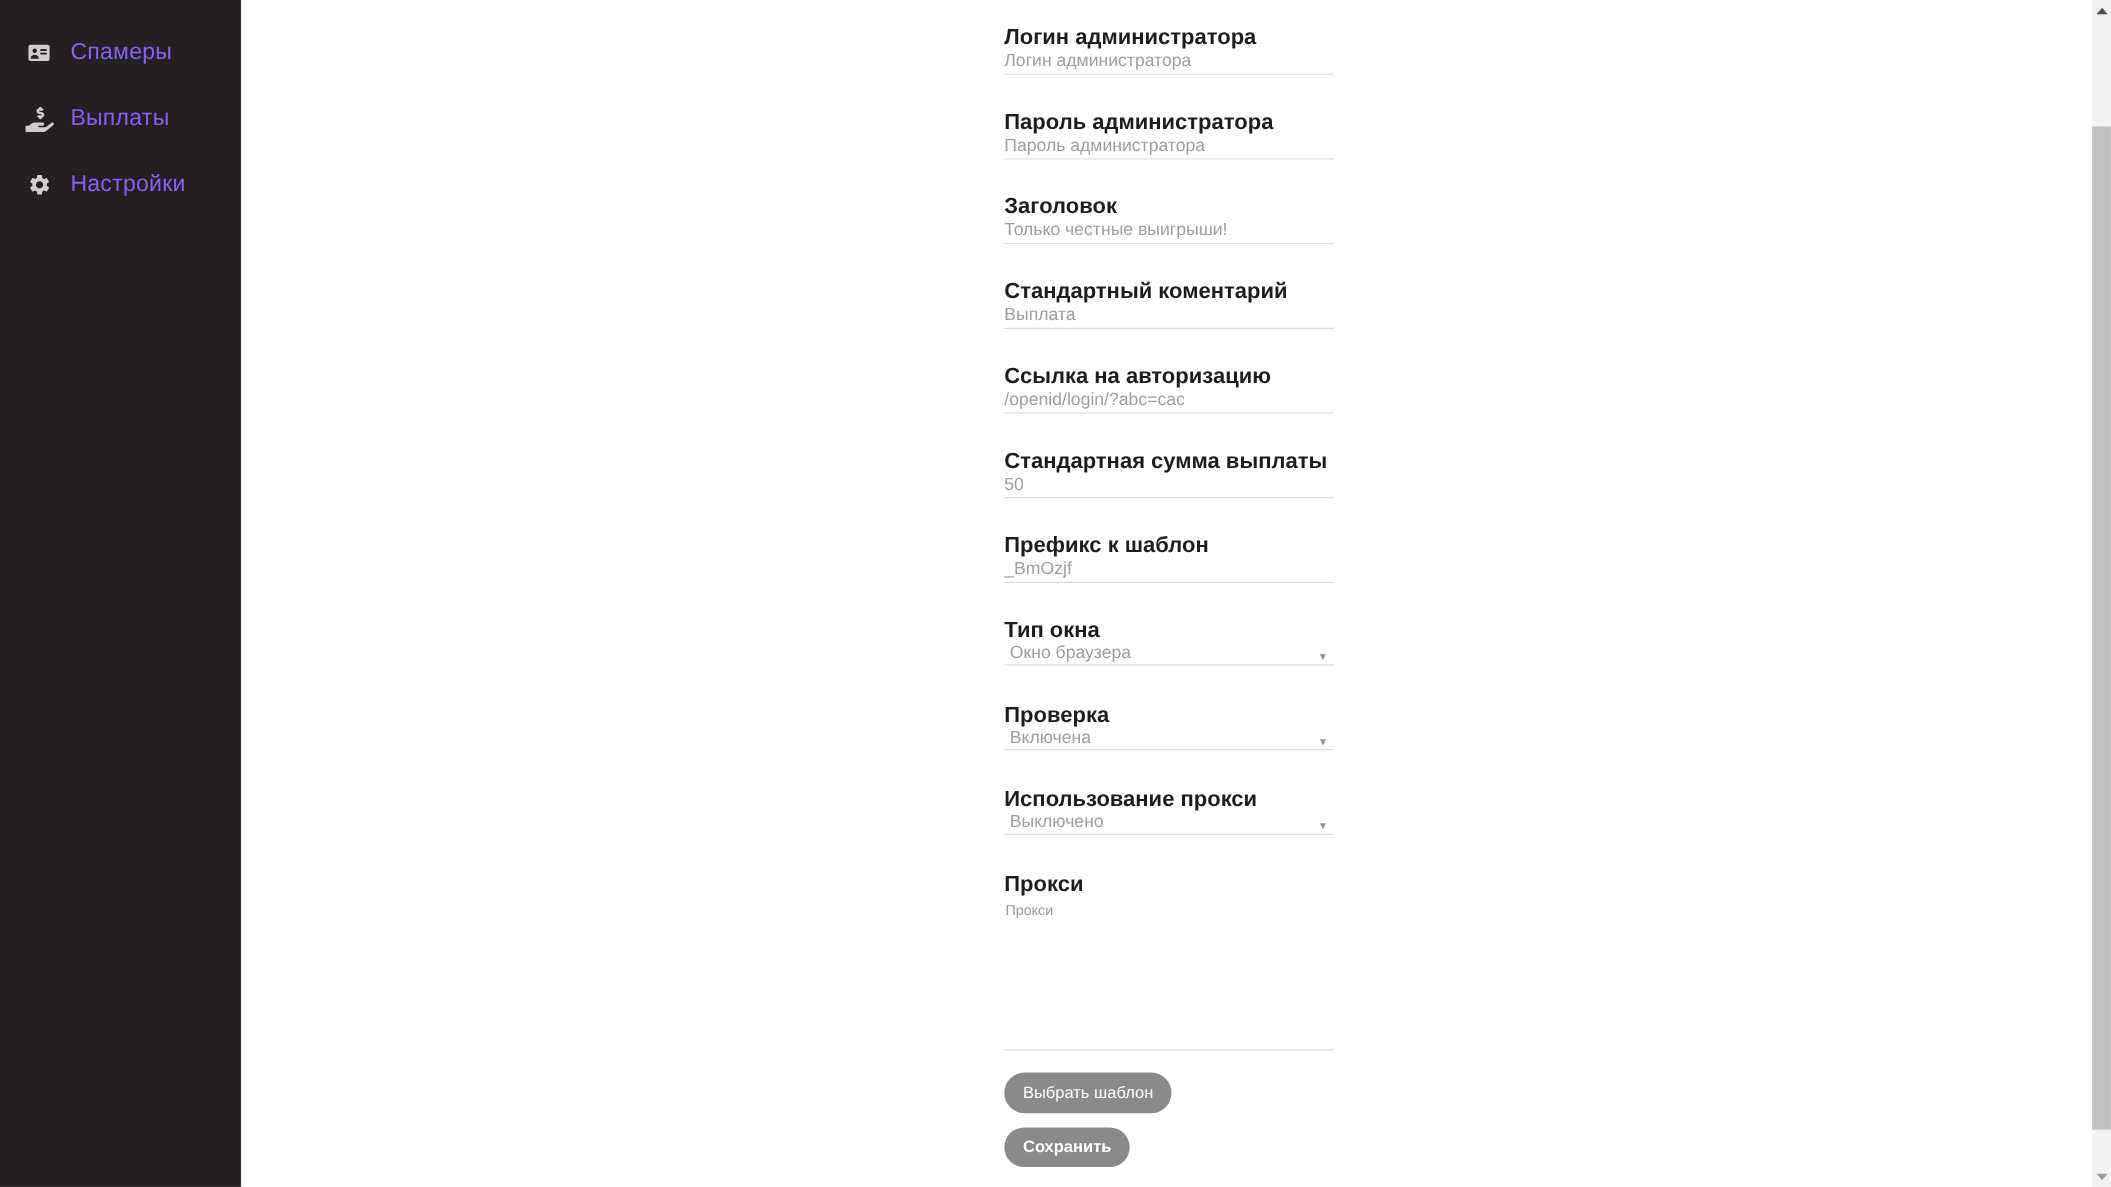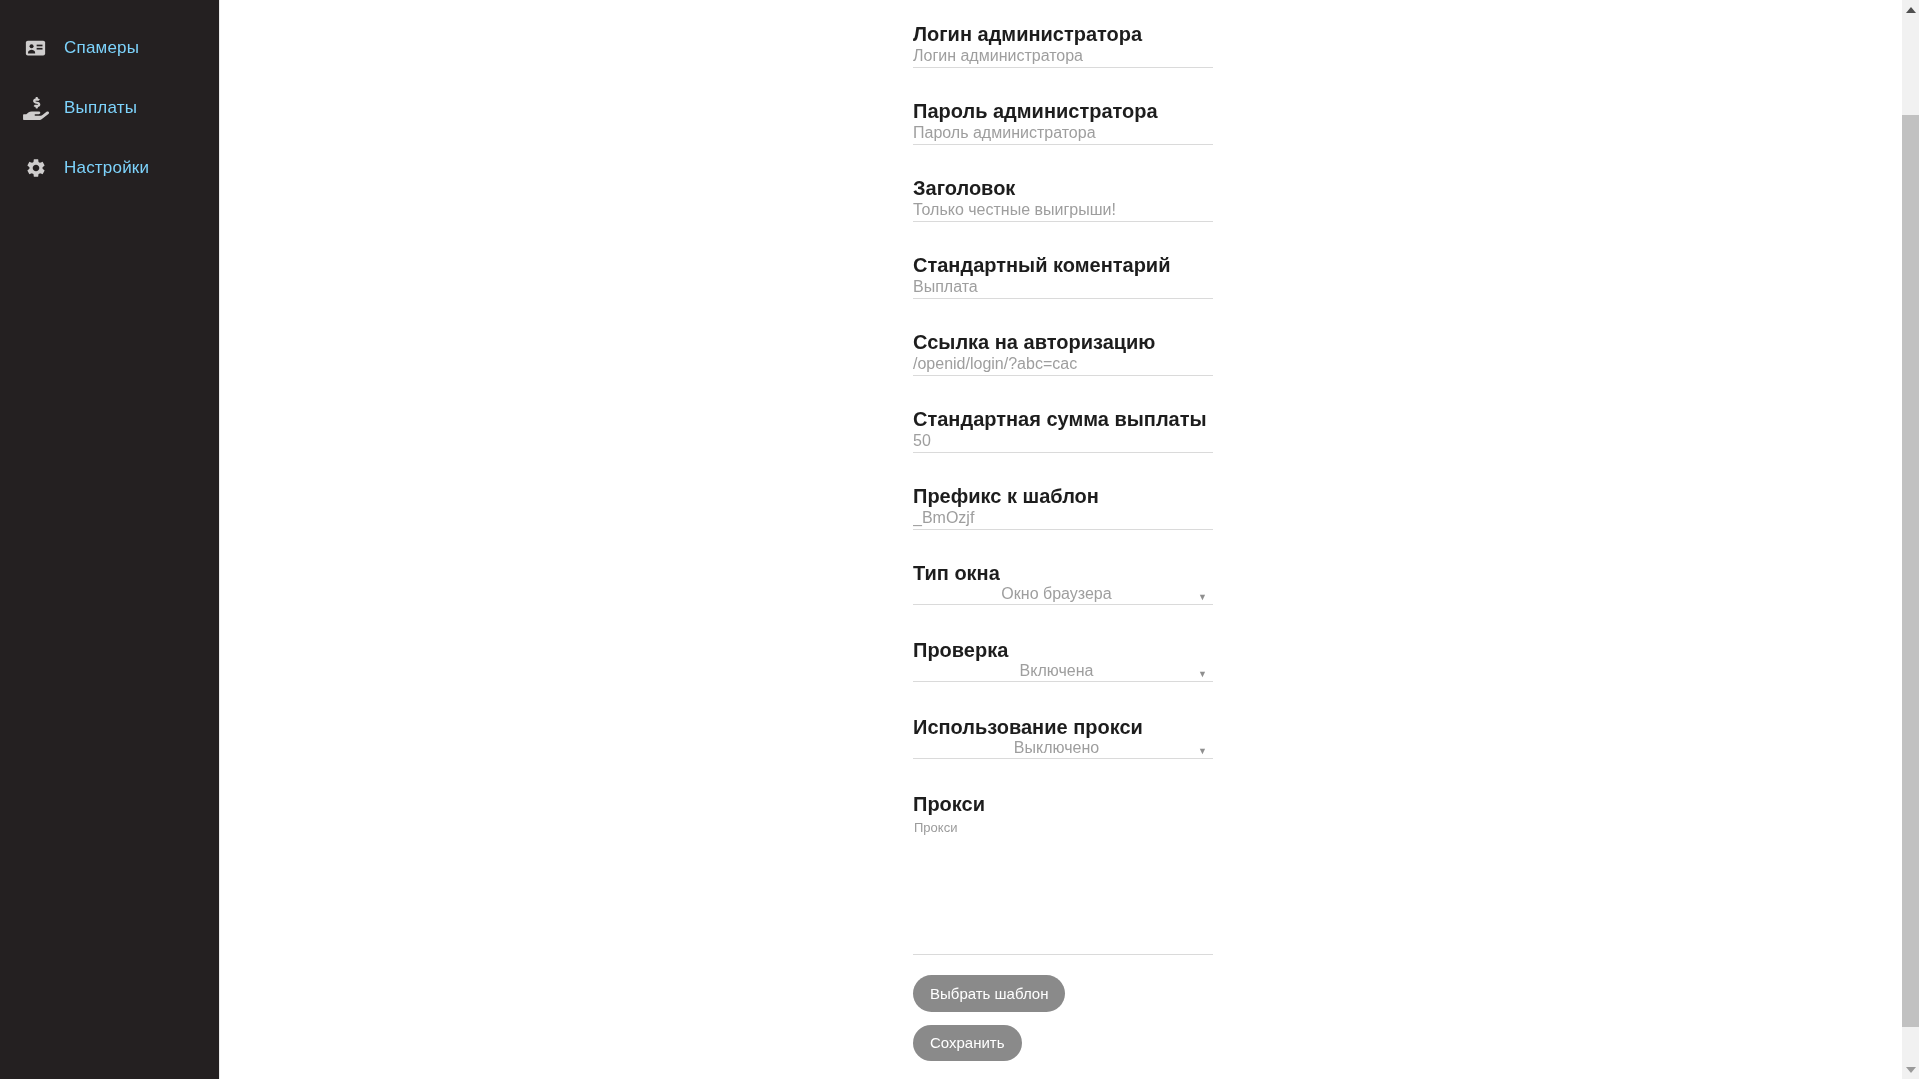--- a/index.html
+++ b/index.html
@@ -24,22 +24,22 @@
     padding-left:22px;
     cursor:pointer;
   }
   .side-item .icn{
     width:27px;height:26px;
     display:flex;align-items:center;justify-content:center;
     margin-right:15px;
     flex:0 0 27px;
   }
   .side-item .lbl{
-    color:#7dd3fc;
-    font-size:17px;
+    color:#8b5cf6;
+    font-size:21px;
     letter-spacing:.2px;
   }
   
   .form-col{
     position:absolute;
     left:913px;top:22px;
     width:300px;
   }
   .field{
     height:44px;
@@ -71,21 +71,20 @@
   .field input[type="text"]::placeholder{color:#9e9e9e;opacity:1;}
   .select-box{
     position:relative;
     border-bottom:1px solid #dadada;
     padding:1px 18px 2px 5px;
     font-size:16px;
     line-height:16px;
     color:#9e9e9e;
     cursor:pointer;
     white-space:nowrap;
-    text-align:center;
   }
   .select-box .arrow{
     position:absolute;
     right:6px;top:4px;
     font-size:9px;
     color:#8f8f8f;
     pointer-events:none;
   }
   .field-textarea{height:auto;margin-bottom:0;}
   .field-textarea textarea{
@@ -112,21 +111,21 @@
     color:#ffffff;
     font-family:"Liberation Sans", sans-serif;
     font-size:15px;
     height:37px;
     line-height:37px;
     padding:0 17px;
     border-radius:19px;
     cursor:pointer;
   }
   .btn-template{margin-top:20px;}
-  .btn-save{margin-top:13px;height:36px;line-height:36px;}
+  .btn-save{margin-top:13px;height:36px;line-height:36px;font-weight:bold;}
   
   .scrollbar{
     position:absolute;right:0;top:0;
     width:17px;height:1079px;
     background:#f1f1f1;
   }
   .sb-thumb{
     position:absolute;left:0;top:115px;
     width:17px;height:912px;
     background:#c1c1c1;

